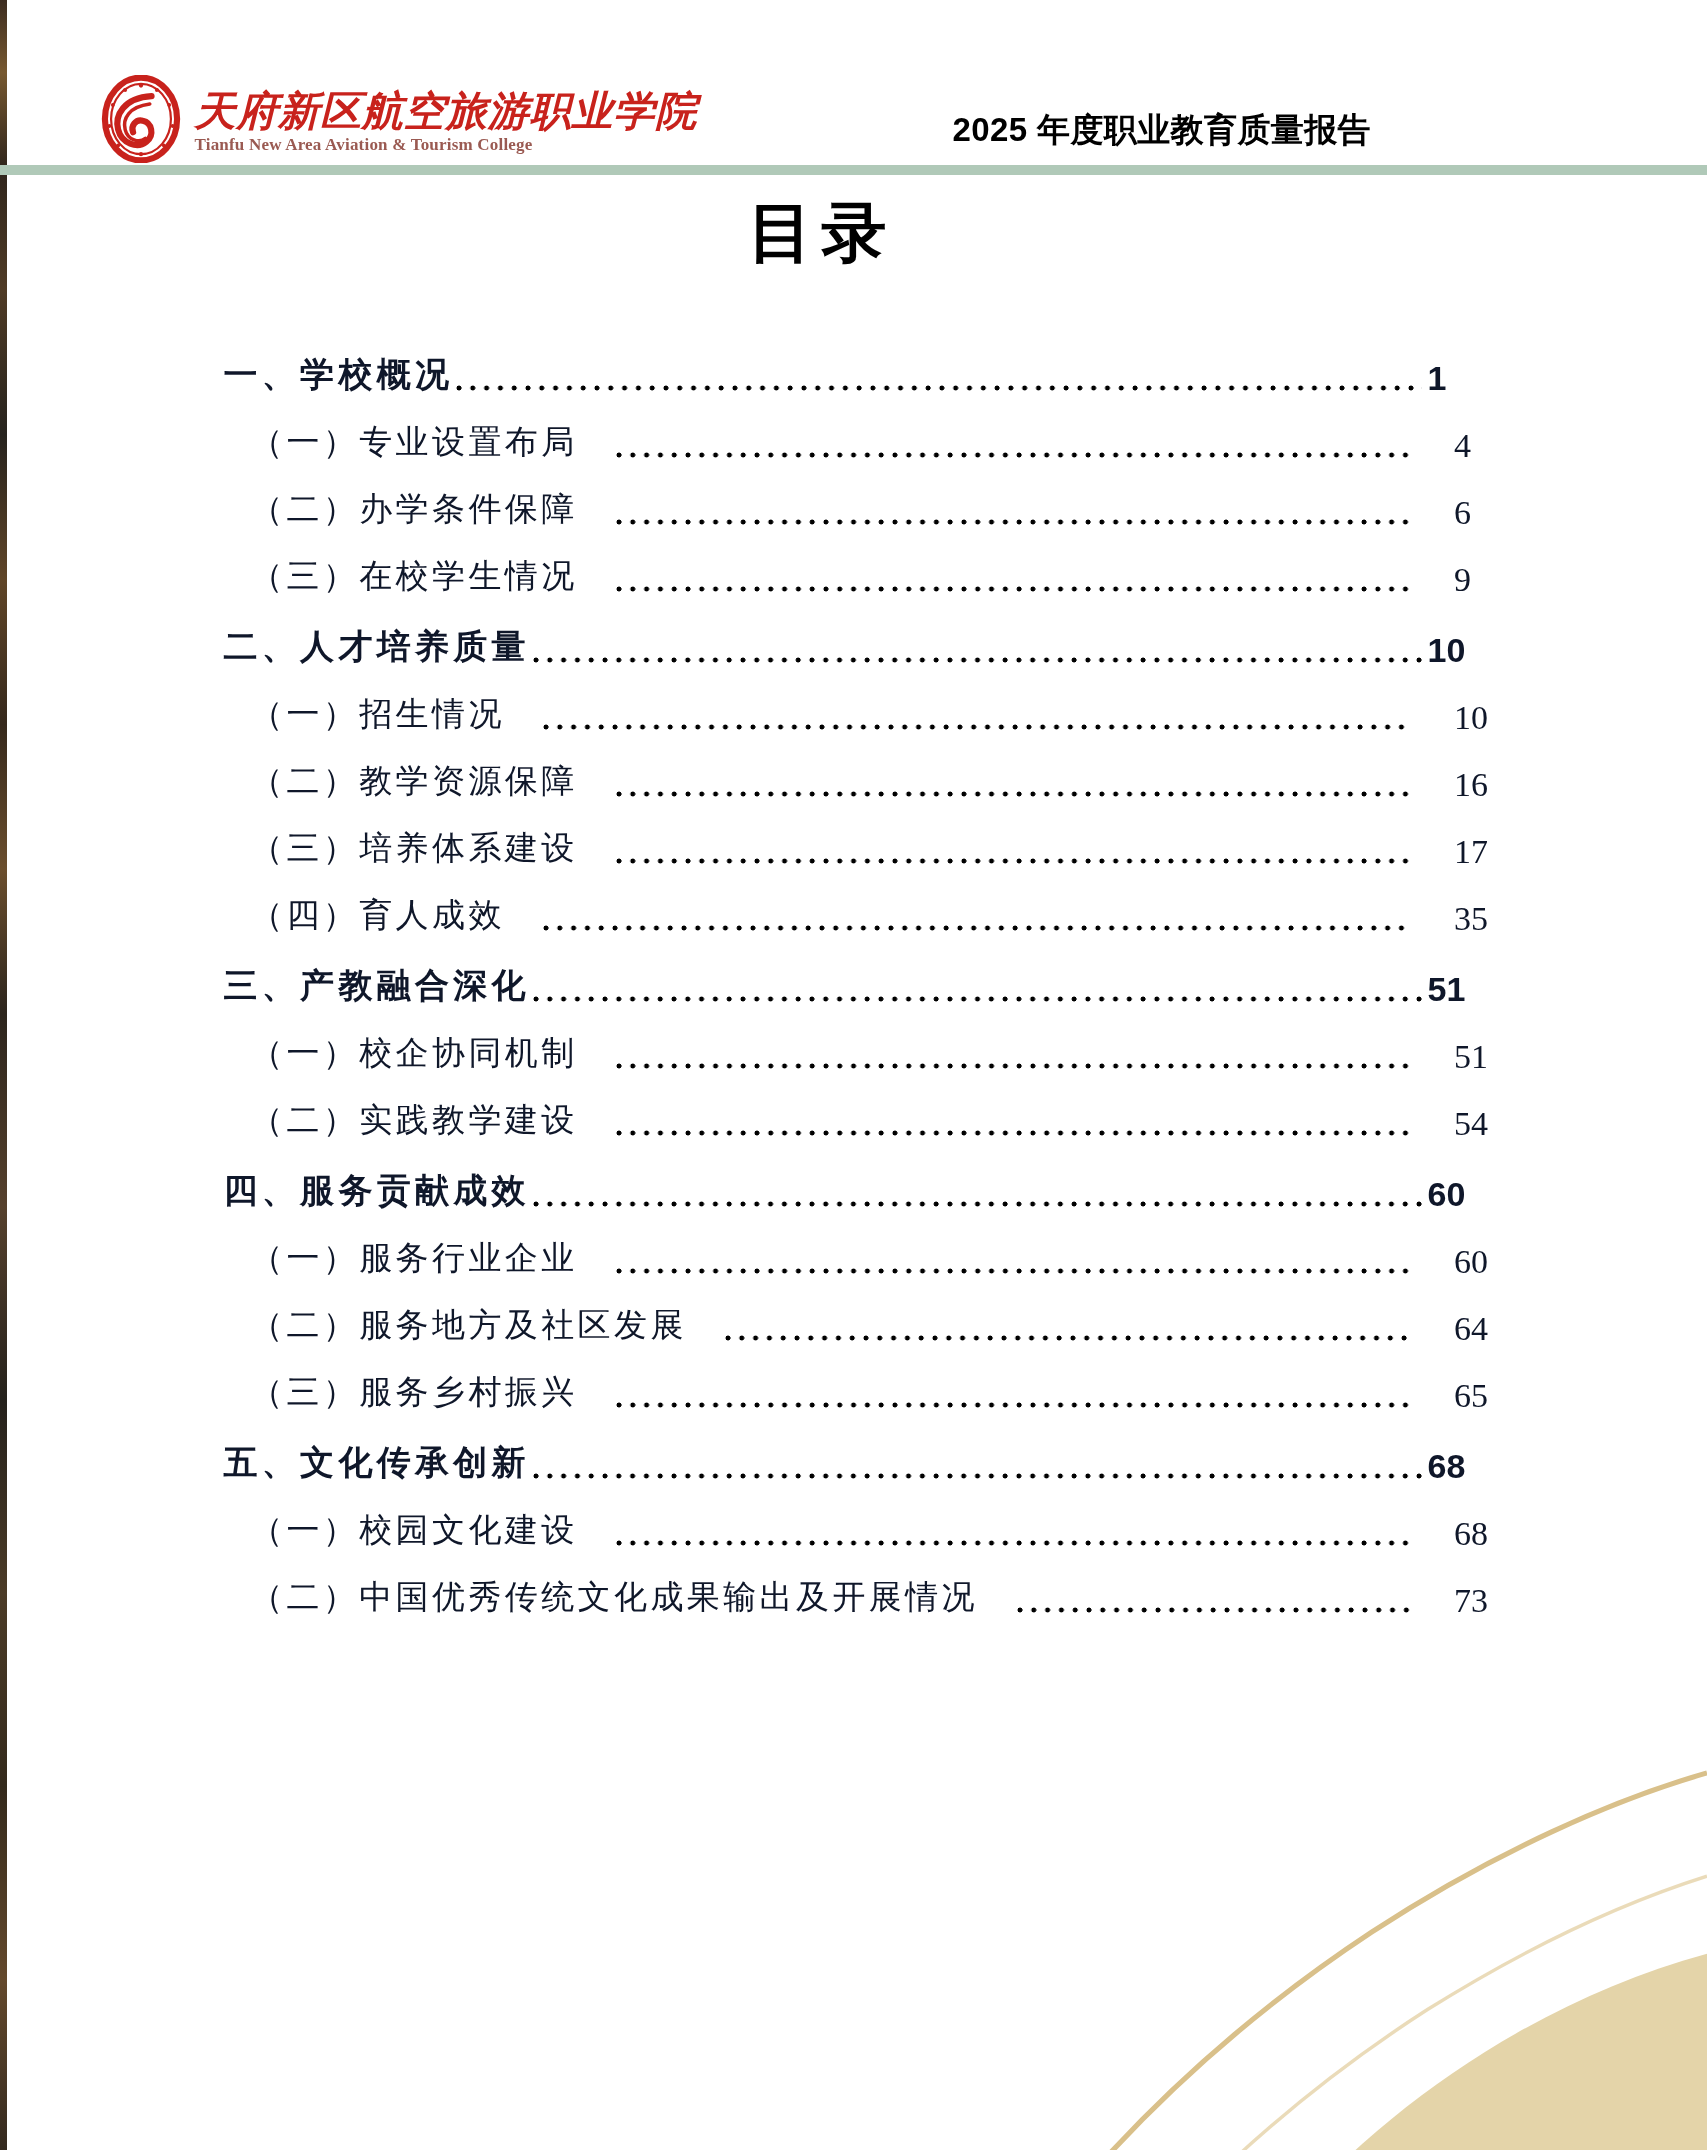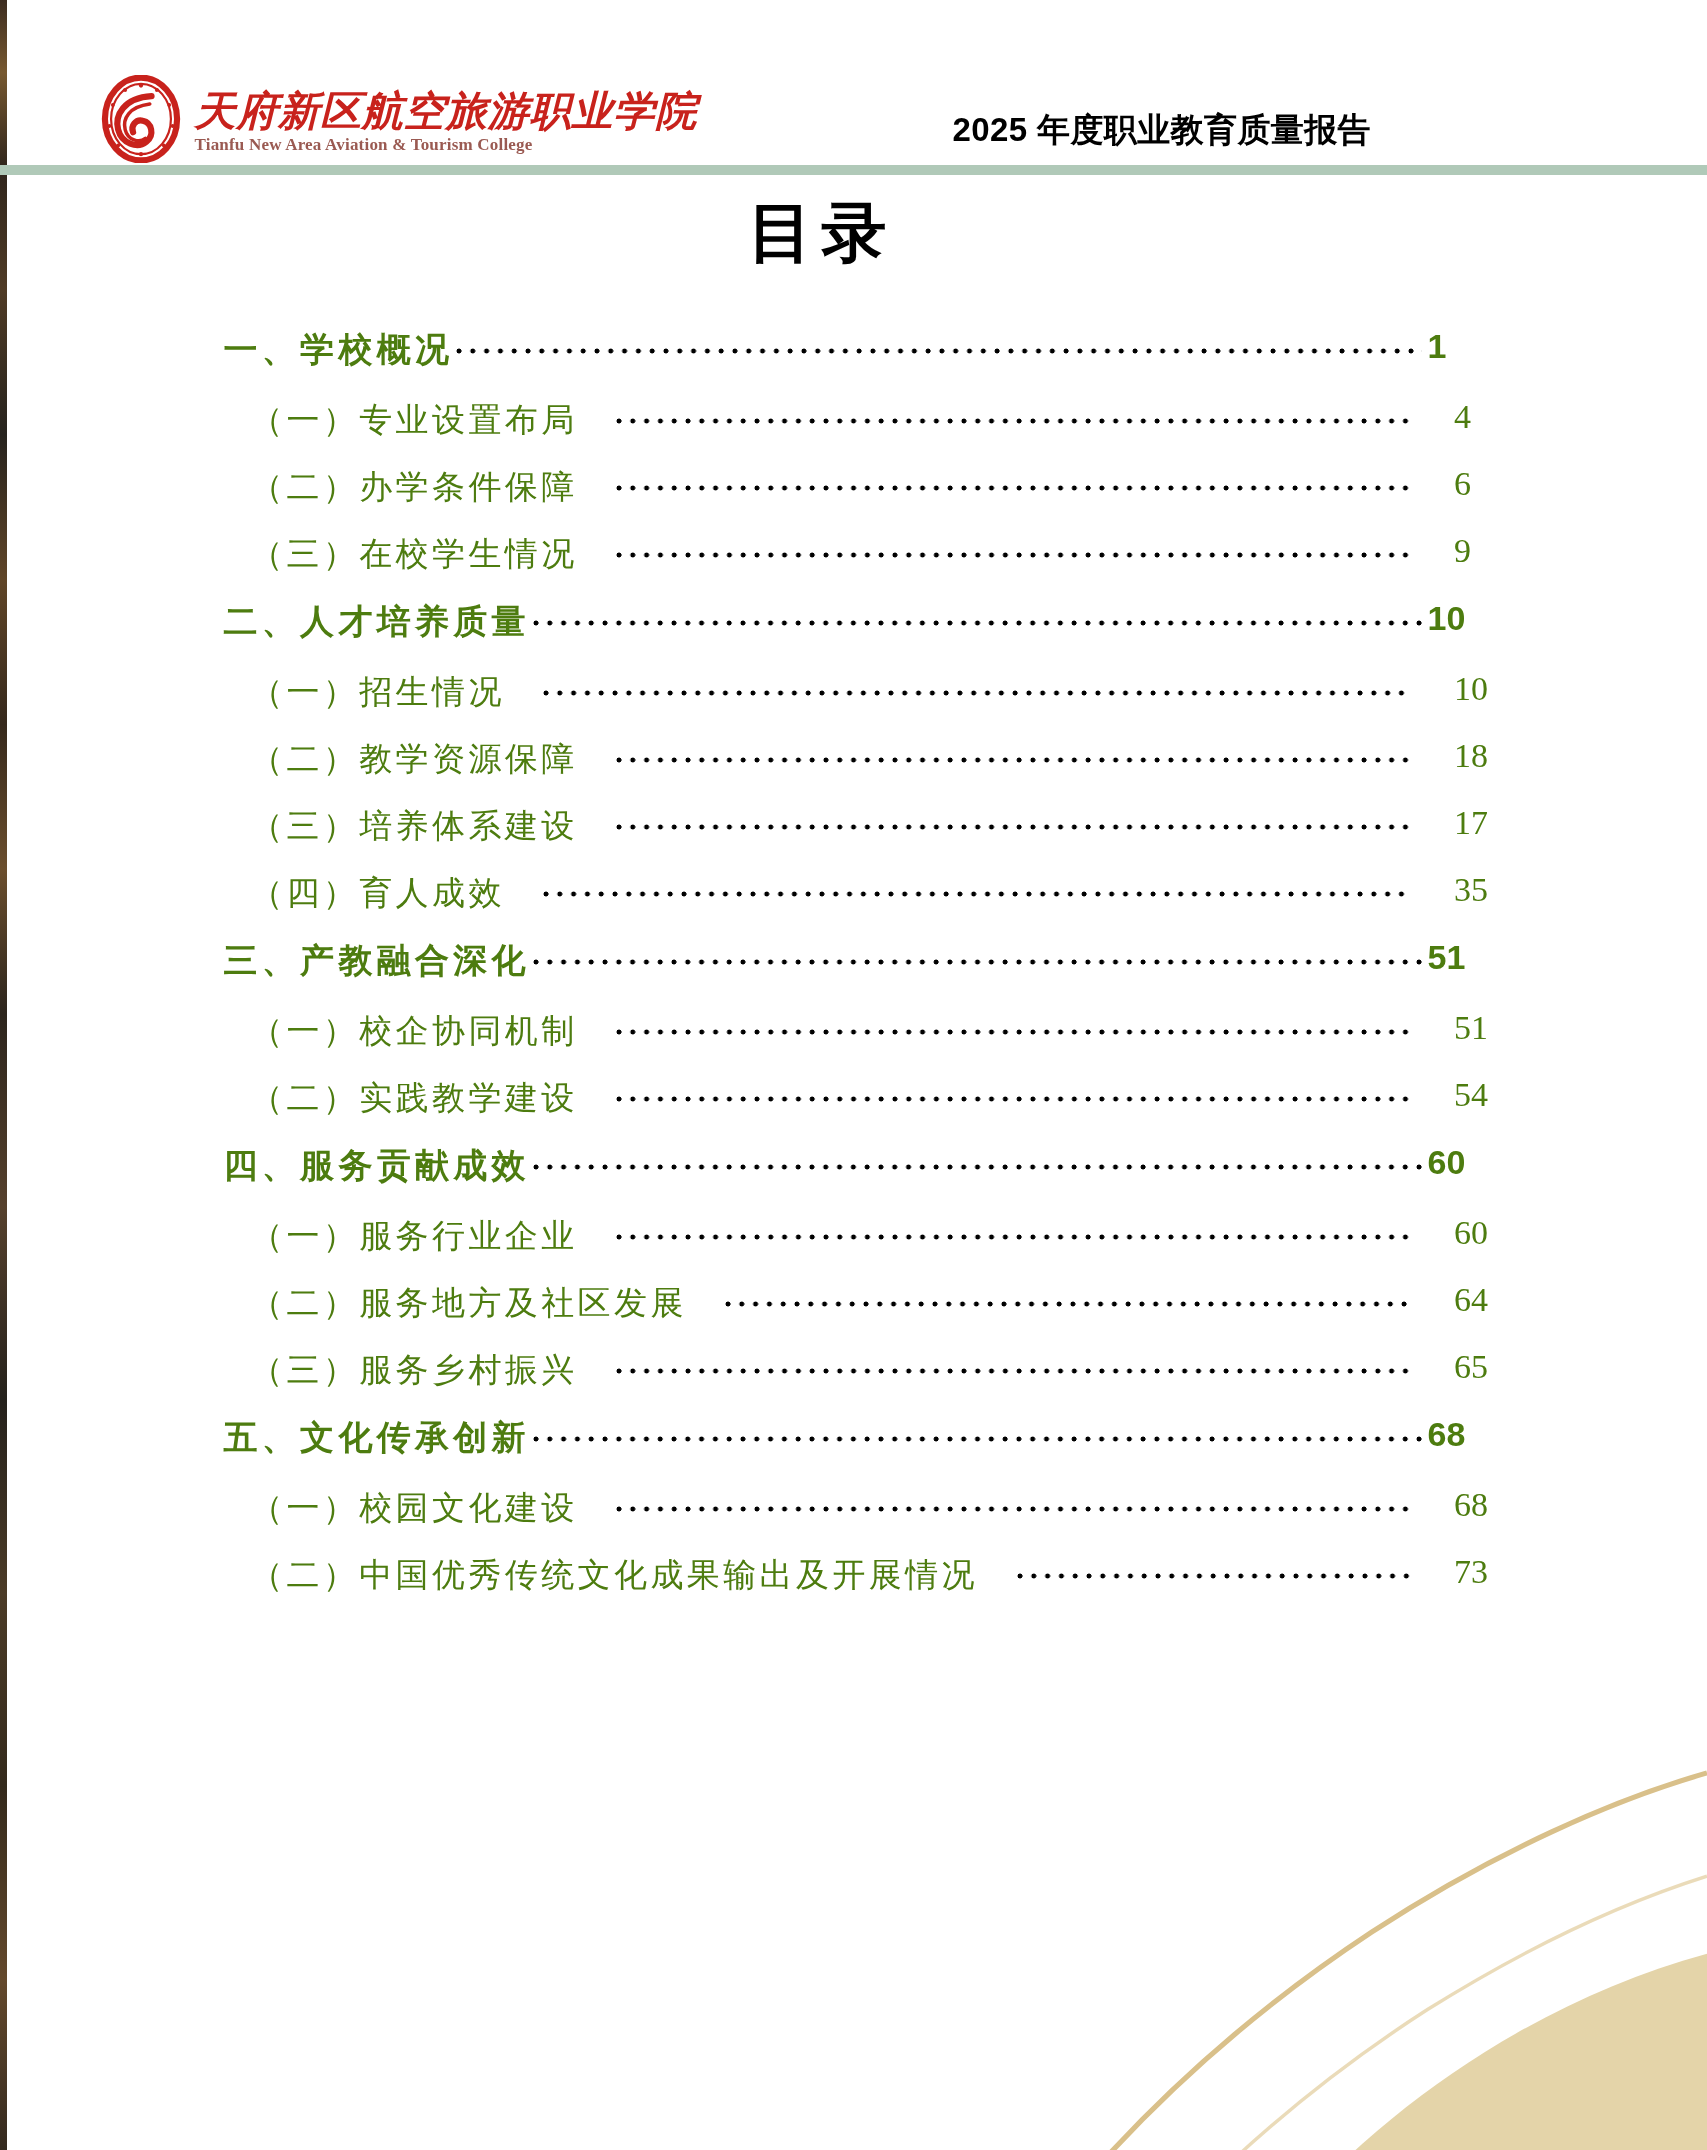--- a/index.html
+++ b/index.html
@@ -127,24 +127,24 @@
 
   
   .toc {
     position: absolute;
     left: 202px;
     top: 327px;
     width: 1290px;
   }
   .toc-entry {
     display: flex;
-    align-items: flex-start;
+    align-items: flex-end;
     width: 100%;
     white-space: nowrap;
-    color: #4d7c0f;
+    color: #0f172a;
   }
   .toc-entry.lvl1 {
     font-family: "Liberation Sans", "DejaVu Sans", sans-serif;
     font-weight: 700;
     font-size: 34px;
     letter-spacing: 4.3px;
     height: 71px;
     padding-left: 21.5px;
   }
   .toc-entry.lvl2 {
@@ -257,21 +257,21 @@
         <span class="toc-page">10</span>
       </div>
       <div class="toc-entry lvl2">
         <span class="toc-label">（一）招生情况</span>
         <span class="toc-leader"></span>
         <span class="toc-page">10</span>
       </div>
       <div class="toc-entry lvl2">
         <span class="toc-label">（二）教学资源保障</span>
         <span class="toc-leader"></span>
-        <span class="toc-page">18</span>
+        <span class="toc-page">16</span>
       </div>
       <div class="toc-entry lvl2">
         <span class="toc-label">（三）培养体系建设</span>
         <span class="toc-leader"></span>
         <span class="toc-page">17</span>
       </div>
       <div class="toc-entry lvl2">
         <span class="toc-label">（四）育人成效</span>
         <span class="toc-leader"></span>
         <span class="toc-page">35</span>

